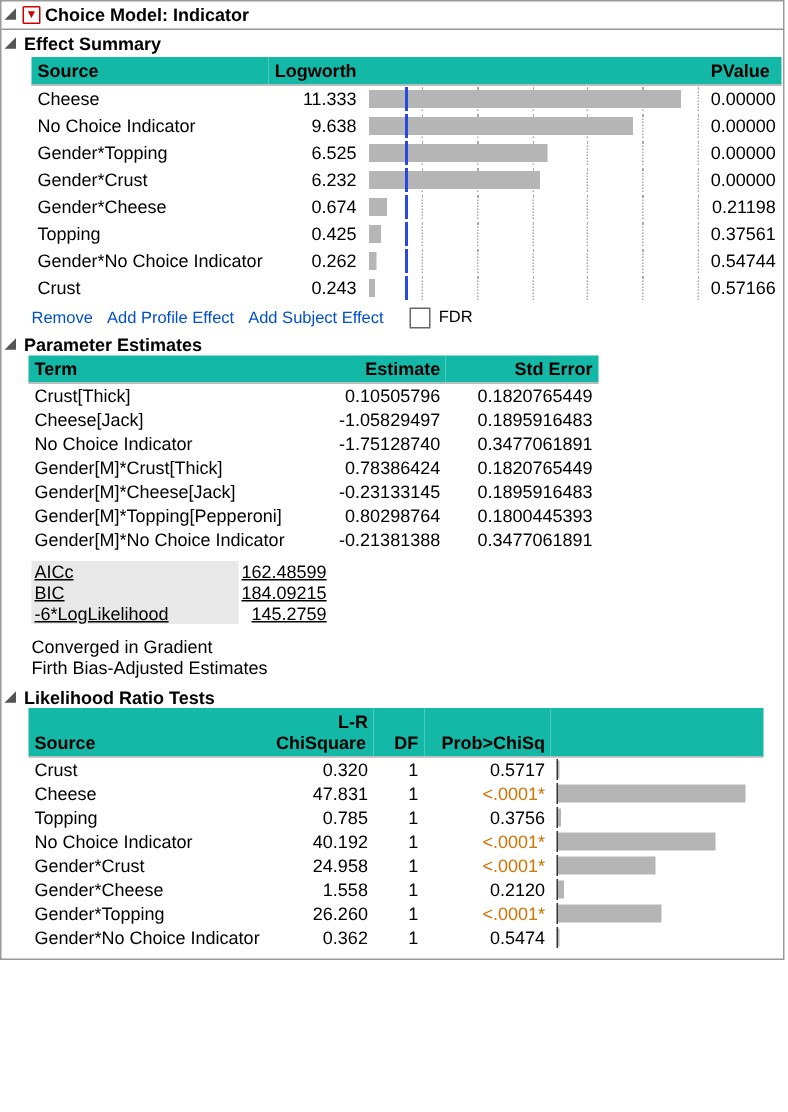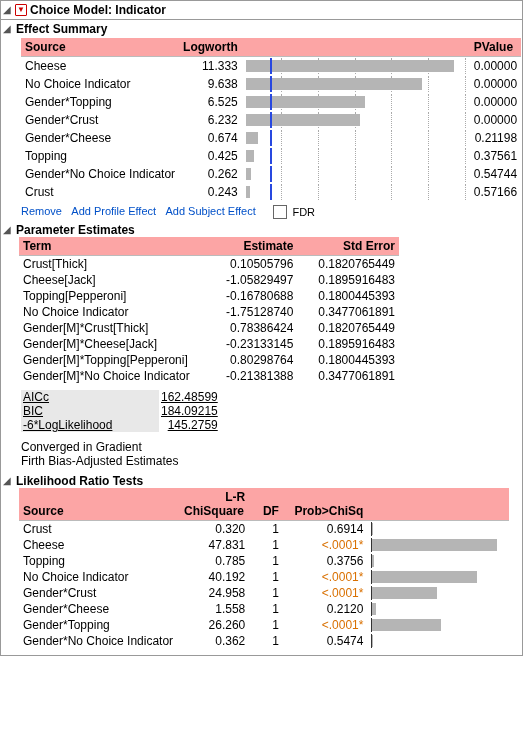--- a/index.html
+++ b/index.html
@@ -48,21 +48,21 @@
     font-weight: bold;
     margin-left: 1px;
   }
   .sub-head {
     display: flex;
     align-items: center;
     gap: 2px;
     padding: 2px 2px 0 2px;
   }
   .col-head {
-    background: #fca5a5;
+    background: #14b8a6;
     font-weight: bold;
     padding: 2px 4px;
     border-bottom: 1px solid #bbb;
   }
   .cell {
     padding: 1px 4px;
     white-space: nowrap;
   }
   .num { text-align: right; font-variant-numeric: tabular-nums; }
   .link {
@@ -371,25 +371,20 @@
     <tbody id="pe-body">
         <tr>
           <td class="cell">Crust[Thick]</td>
           <td class="cell num">0.10505796</td>
           <td class="cell num">0.1820765449</td>
         </tr>
         <tr>
           <td class="cell">Cheese[Jack]</td>
           <td class="cell num">-1.05829497</td>
           <td class="cell num">0.1895916483</td>
-        </tr>
-        <tr>
-          <td class="cell">Topping[Pepperoni]</td>
-          <td class="cell num">-0.16780688</td>
-          <td class="cell num">0.1800445393</td>
         </tr>
         <tr>
           <td class="cell">No Choice Indicator</td>
           <td class="cell num">-1.75128740</td>
           <td class="cell num">0.3477061891</td>
         </tr>
         <tr>
           <td class="cell">Gender[M]*Crust[Thick]</td>
           <td class="cell num">0.78386424</td>
           <td class="cell num">0.1820765449</td>
@@ -450,21 +445,21 @@
       </tr>
       <tr>
         <th class="col-head num" style="width:60px;padding-top:0;">ChiSquare</th>
       </tr>
     </thead>
     <tbody id="lr-body">
         <tr>
           <td class="cell">Crust</td>
           <td class="cell num">0.320</td>
           <td class="cell num">1</td>
-          <td class="cell num">0.6914</td>
+          <td class="cell num">0.5717</td>
           <td class="cell">
             <div class="lr-bar-cell">
               <div class="lr-bar" style="width:0.64%"></div>
             </div>
           </td>
         </tr>
         <tr>
           <td class="cell">Cheese</td>
           <td class="cell num">47.831</td>
           <td class="cell num">1</td>

